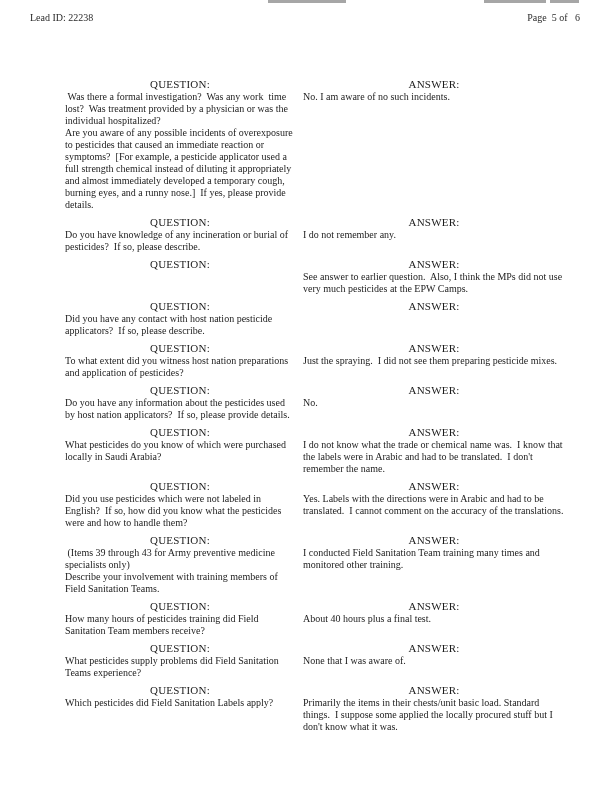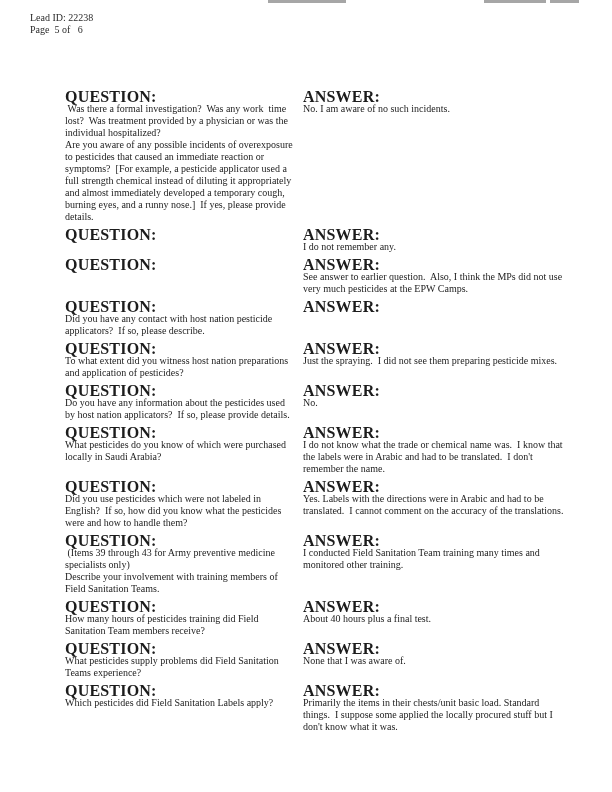--- a/index.html
+++ b/index.html
@@ -18,35 +18,35 @@
     height: 3px;
     background: #a6a6a6;
   }
   .header {
     display: flex;
     justify-content: space-between;
     padding: 12px 32px 0 30px;
     font-size: 10px;
     line-height: 12px;
     color: #2a2a2a;
-    flex-direction: column;
   }
   .header .pre { white-space: pre; }
   .content {
     margin: 54px 0 0 65px;
     width: 500px;
   }
   .qa-row { display: flex; margin-bottom: 5px; }
   .q-cell { width: 238px; padding-right: 8px; box-sizing: border-box; }
   .a-cell { width: 262px; }
   .qa-heading {
-    font-weight: bold;
-    font-size: 16px;
+    font-weight: normal;
+    font-size: 11px;
     line-height: 13px;
     letter-spacing: 0.2px;
+    text-align: center;
   }
   .qa-row p {
     margin: 0;
     font-size: 10px;
     line-height: 12px;
     white-space: pre-wrap;
   }
 </style>
 </head>
 <body>
@@ -67,20 +67,21 @@
         </div>
       <div class="a-cell">
         <div class="qa-heading">ANSWER:</div>
       <p>No. I am aware of no such incidents.</p>
         </div>
     </div>
 
     <div class="qa-row">
       <div class="q-cell">
         <div class="qa-heading">QUESTION:</div>
+      <p>Do you have knowledge of any incineration or burial of pesticides?  If so, please describe.</p>
         </div>
       <div class="a-cell">
         <div class="qa-heading">ANSWER:</div>
       <p>I do not remember any.</p>
         </div>
     </div>
 
     <div class="qa-row">
       <div class="q-cell">
         <div class="qa-heading">QUESTION:</div>

